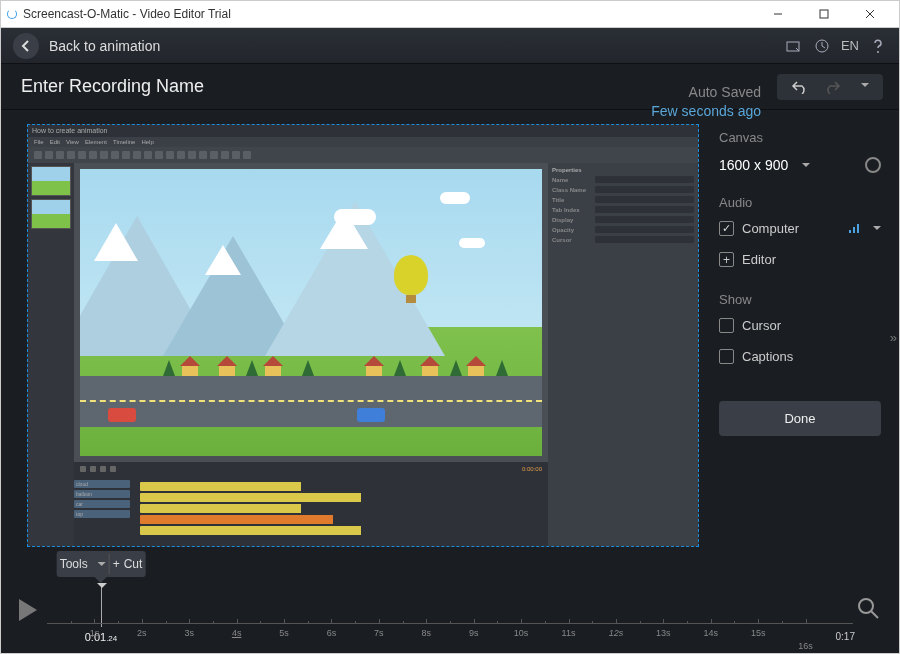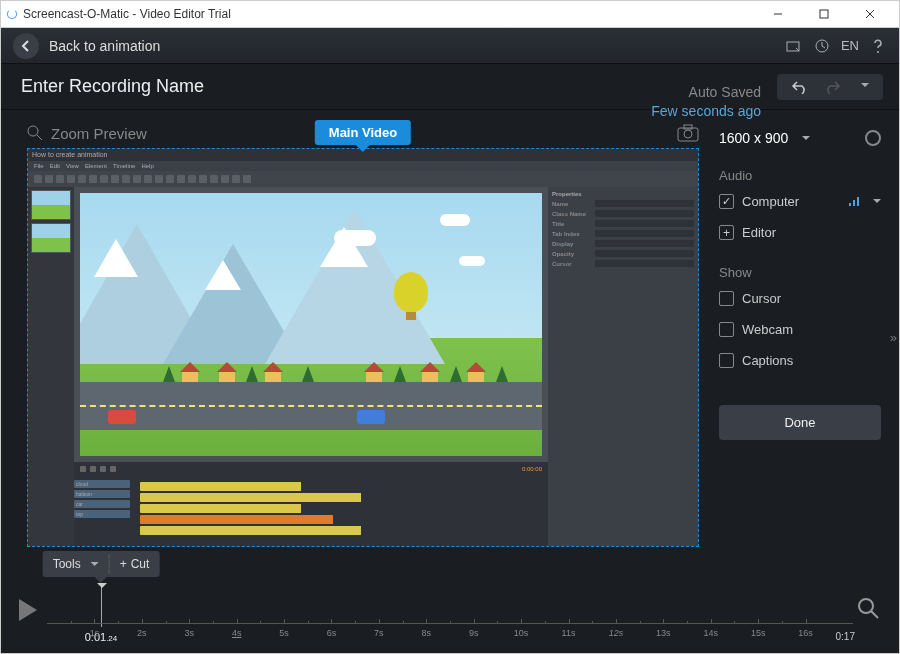--- a/index.html
+++ b/index.html
@@ -105,21 +105,21 @@
 .bars { margin-left: auto; display: flex; gap: 2px; align-items: flex-end; }
 .bars i { width: 2px; background: #4aa3e0; }
 .bars i:nth-child(1){height:3px}.bars i:nth-child(2){height:6px}.bars i:nth-child(3){height:9px}
 .tri-dn { width: 0; height: 0; border: 4px solid transparent; border-top-color: #aaa; margin-left: 6px; margin-top:3px; }
 .done-btn { margin-top: 26px; background: #3a3f47; color: #eee; text-align: center; padding: 10px; border-radius: 4px; }
 .expand-caret { position: absolute; right: 2px; top: 220px; color: #777; }
 
 
 .bottom { height: 100px; padding: 6px 22px 8px; position: relative; }
 .tool-pop { position: absolute; left: 100px; top: -2px; transform: translateX(-50%); background: #3a3f47; border-radius: 3px; display: flex; align-items: center; font-size: 12px; color: #ddd; }
-.tool-pop .seg { padding: 6px 10px; display:flex; align-items:center; gap:4px;}
+.tool-pop .seg { padding: 6px 3px; display:flex; align-items:center; gap:4px;}
 .tool-pop .sep { width:1px; height:20px; background:#555;}
 .tool-pop::after { content:""; position:absolute; bottom:-6px; left:50%; transform:translateX(-50%); border:6px solid transparent; border-top-color:#3a3f47; border-bottom:none;}
 .play-big { position: absolute; left: 16px; top: 44px; color: #777; }
 .zoom { position: absolute; right: 20px; top: 44px; color: #999; }
 .ruler { position: absolute; left: 46px; right: 46px; top: 70px; height: 20px; border-top: 1px solid #555; }
 .tick { position: absolute; top: -5px; height: 5px; width: 1px; background: #555; }
 .tick.small { height:3px; top:-3px;}
 .tick-lbl { position: absolute; top: 4px; font-size: 9px; color: #888; transform: translateX(-50%); }
 .playhead { position: absolute; top: 30px; width: 1px; height: 44px; background: #aaa; }
 .playhead::before { content:""; position:absolute; top:0; left:-4px; border:5px solid transparent; border-top-color:#ccc; }
@@ -202,34 +202,20 @@
             <path d="M12 2 L16 6 L12 10 M16 6 h-9 a5 5 0 0 0 0 8" fill="none" stroke="currentColor" stroke-width="1.5"></path>
           </svg>
         </span>
       <span class="tri-dn"></span>
     </div>
   </div>
 
   <div class="body-row">
 
     <div class="left">
-      <div class="preview-head">
-        <svg width="16" height="16" viewBox="0 0 16 16">
-            <circle cx="6" cy="6" r="5" fill="none" stroke="currentColor"></circle>
-            <line x1="10" y1="10" x2="15" y2="15" stroke="currentColor"></line>
-          </svg>
-        <span>Zoom Preview</span>
-        <div class="callout">Main Video</div>
-        <div class="spacer"></div>
-        <svg width="22" height="18" viewBox="0 0 22 18" style="color:#888">
-            <rect x="1" y="4" width="20" height="13" rx="2" fill="none" stroke="currentColor"></rect>
-            <circle cx="11" cy="10" r="4" fill="none" stroke="currentColor"></circle>
-            <rect x="7" y="1" width="8" height="4" fill="none" stroke="currentColor"></rect>
-          </svg>
-      </div>
 
       <div class="preview">
         <div class="inner-app">
           <div class="ia-title">How to create animation</div>
           <div class="ia-menu">
             <span>File</span>
               <span>Edit</span>
               <span>View</span>
               <span>Element</span>
               <span>Timeline</span>
@@ -343,20 +329,21 @@
                   <b>Cursor</b>
                   <i></i>
                 </div>
             </div>
           </div>
         </div>
       </div>
     </div>
 
     <div class="right">
+      <div class="sec-title">Canvas</div>
       <div class="canvas-row">
         <span class="canvas-size">1600 x 900</span>
         <span class="tri-dn"></span>
         <span class="shape-circle"></span>
       </div>
 
       <div class="sec-title">Audio</div>
       <div class="opt-row">
         <span class="chk on"></span>
         <span>Computer</span>
@@ -369,24 +356,20 @@
       </div>
       <div class="opt-row">
         <span class="plus"></span>
         <span>Editor</span>
       </div>
 
       <div class="sec-title" style="margin-top:14px">Show</div>
       <div class="opt-row">
         <span class="chk"></span>
         <span>Cursor</span>
-      </div>
-      <div class="opt-row">
-        <span class="chk"></span>
-        <span>Webcam</span>
       </div>
       <div class="opt-row">
         <span class="chk"></span>
         <span>Captions</span>
       </div>
 
       <div class="expand-caret">»</div>
 
       <div class="done-btn">Done</div>
     </div>
@@ -463,18 +446,18 @@
         <div class="tick small" style="left: 73.5294%;"></div>
         <div class="tick-lbl" style="left: 76.4706%;">13s</div>
         <div class="tick" style="left: 82.3529%;"></div>
         <div class="tick small" style="left: 79.4118%;"></div>
         <div class="tick-lbl" style="left: 82.3529%;">14s</div>
         <div class="tick" style="left: 88.2353%;"></div>
         <div class="tick small" style="left: 85.2941%;"></div>
         <div class="tick-lbl" style="left: 88.2353%;">15s</div>
         <div class="tick" style="left: 94.1176%;"></div>
         <div class="tick small" style="left: 91.1765%;"></div>
-        <div class="tick-lbl" style="left: 94.1176%;">16s</div>
+        <div class="tick-lbl" style="left: 94.1176%; margin-top: 13px;">16s</div>
       </div>
     <div class="end-lbl">0:17</div>
   </div>
 
 </div>
 
 </body></html>

